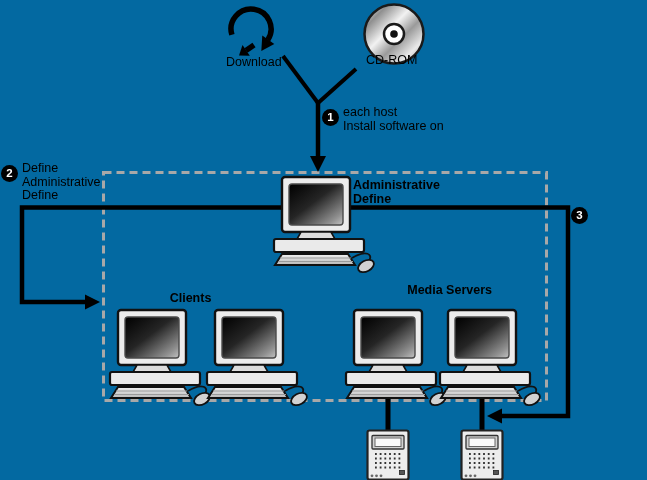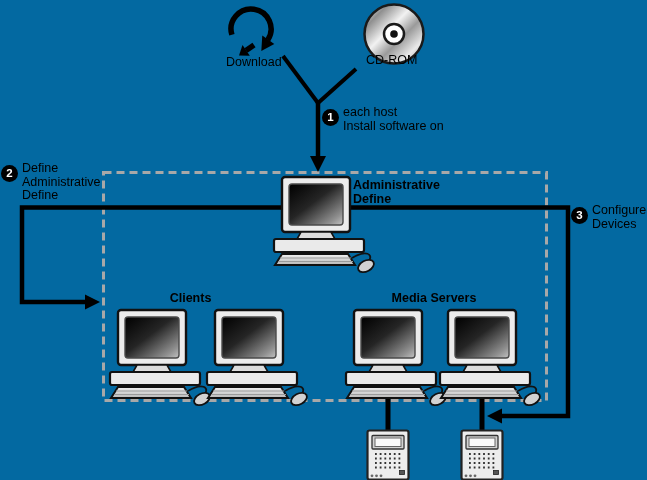--- a/index.html
+++ b/index.html
@@ -117,26 +117,22 @@
   </div>
 
   <div class="badge" style="left:1px;top:165px">2</div>
   <div class="lbl" style="left:22px;top:162px">
     <div>Define</div>
     <div>Administrative</div>
     <div>Define</div>
   </div>
 
   <div class="badge" style="left:571px;top:207px">3</div>
-  <div class="lbl" style="left:592px;top:204px">
-    <div>Configure</div>
-    <div>Devices</div>
-  </div>
 
   <div class="lbl bold" style="left:353px;top:179px">
     <div>Administrative</div>
     <div>Define</div>
   </div>
 
   <div class="lbl bold" style="left:148px;top:292px;width:85px;text-align:center">Clients</div>
 
-  <div class="lbl bold" style="left:376px;top:292px;width:116px;text-align:center">Media Servers</div>
+  <div class="lbl bold" style="left:376px;top:284px;width:116px;text-align:right">Media Servers</div>
 </div>
 
 </body></html>

